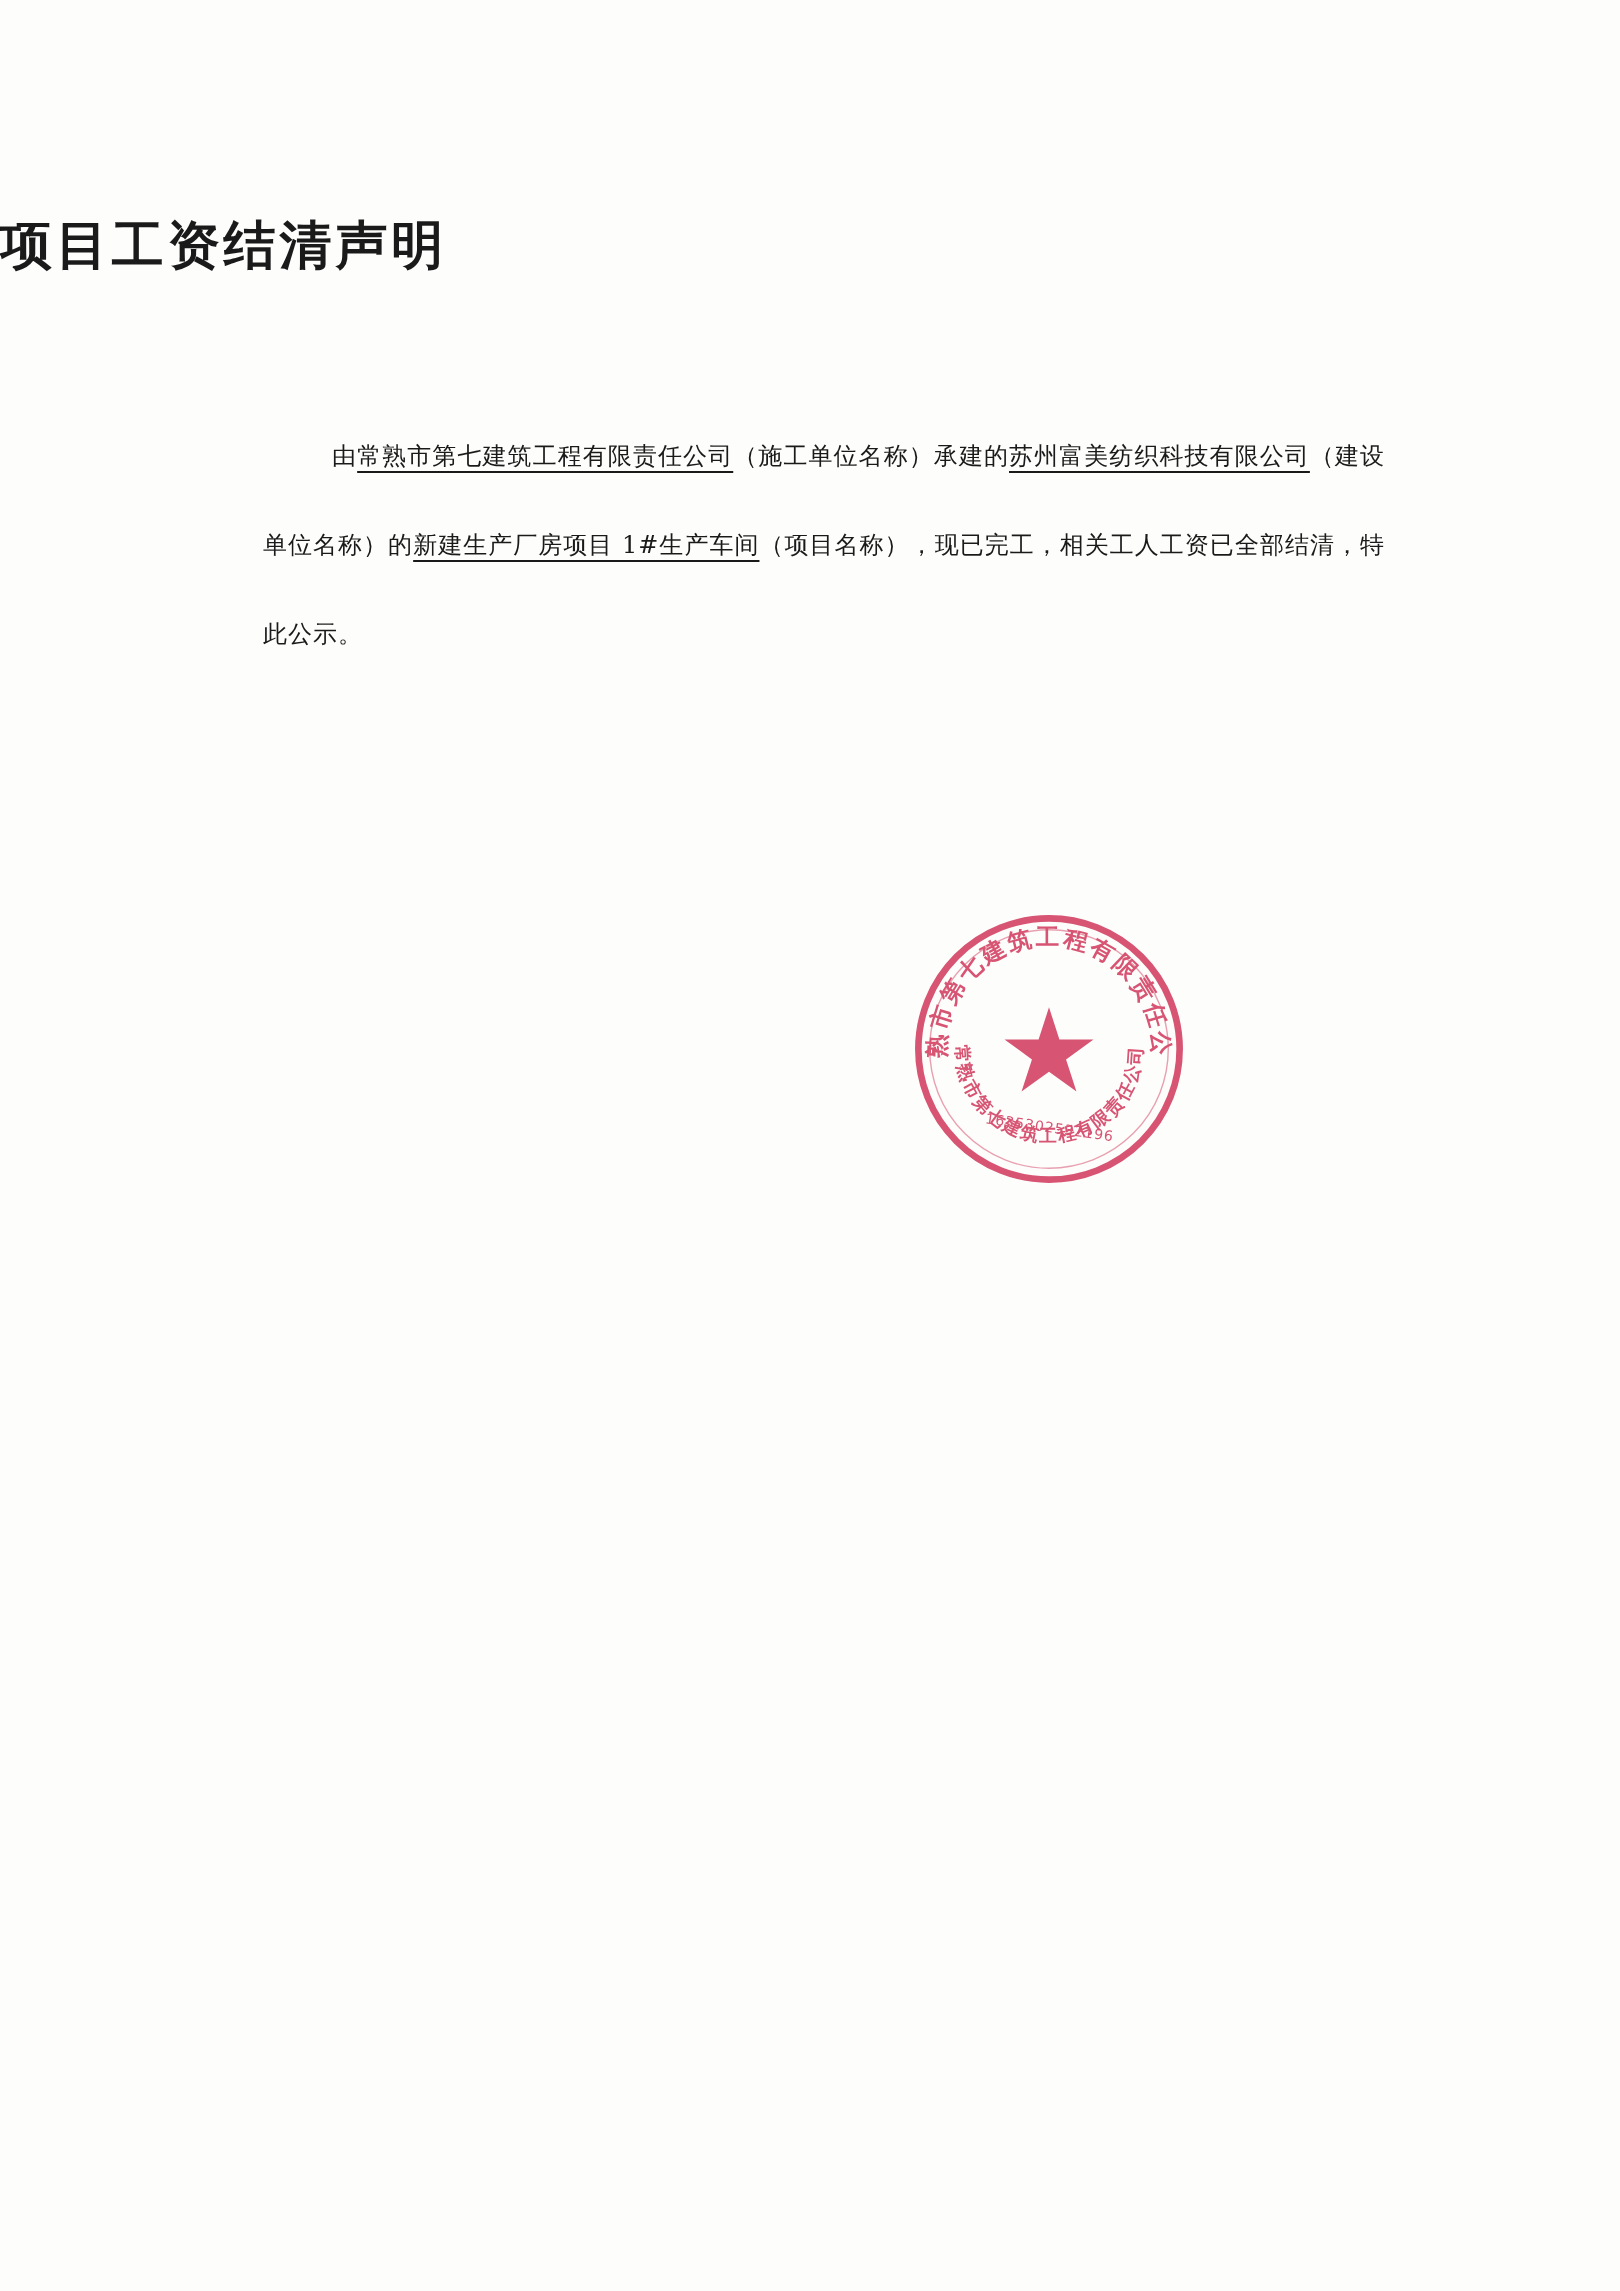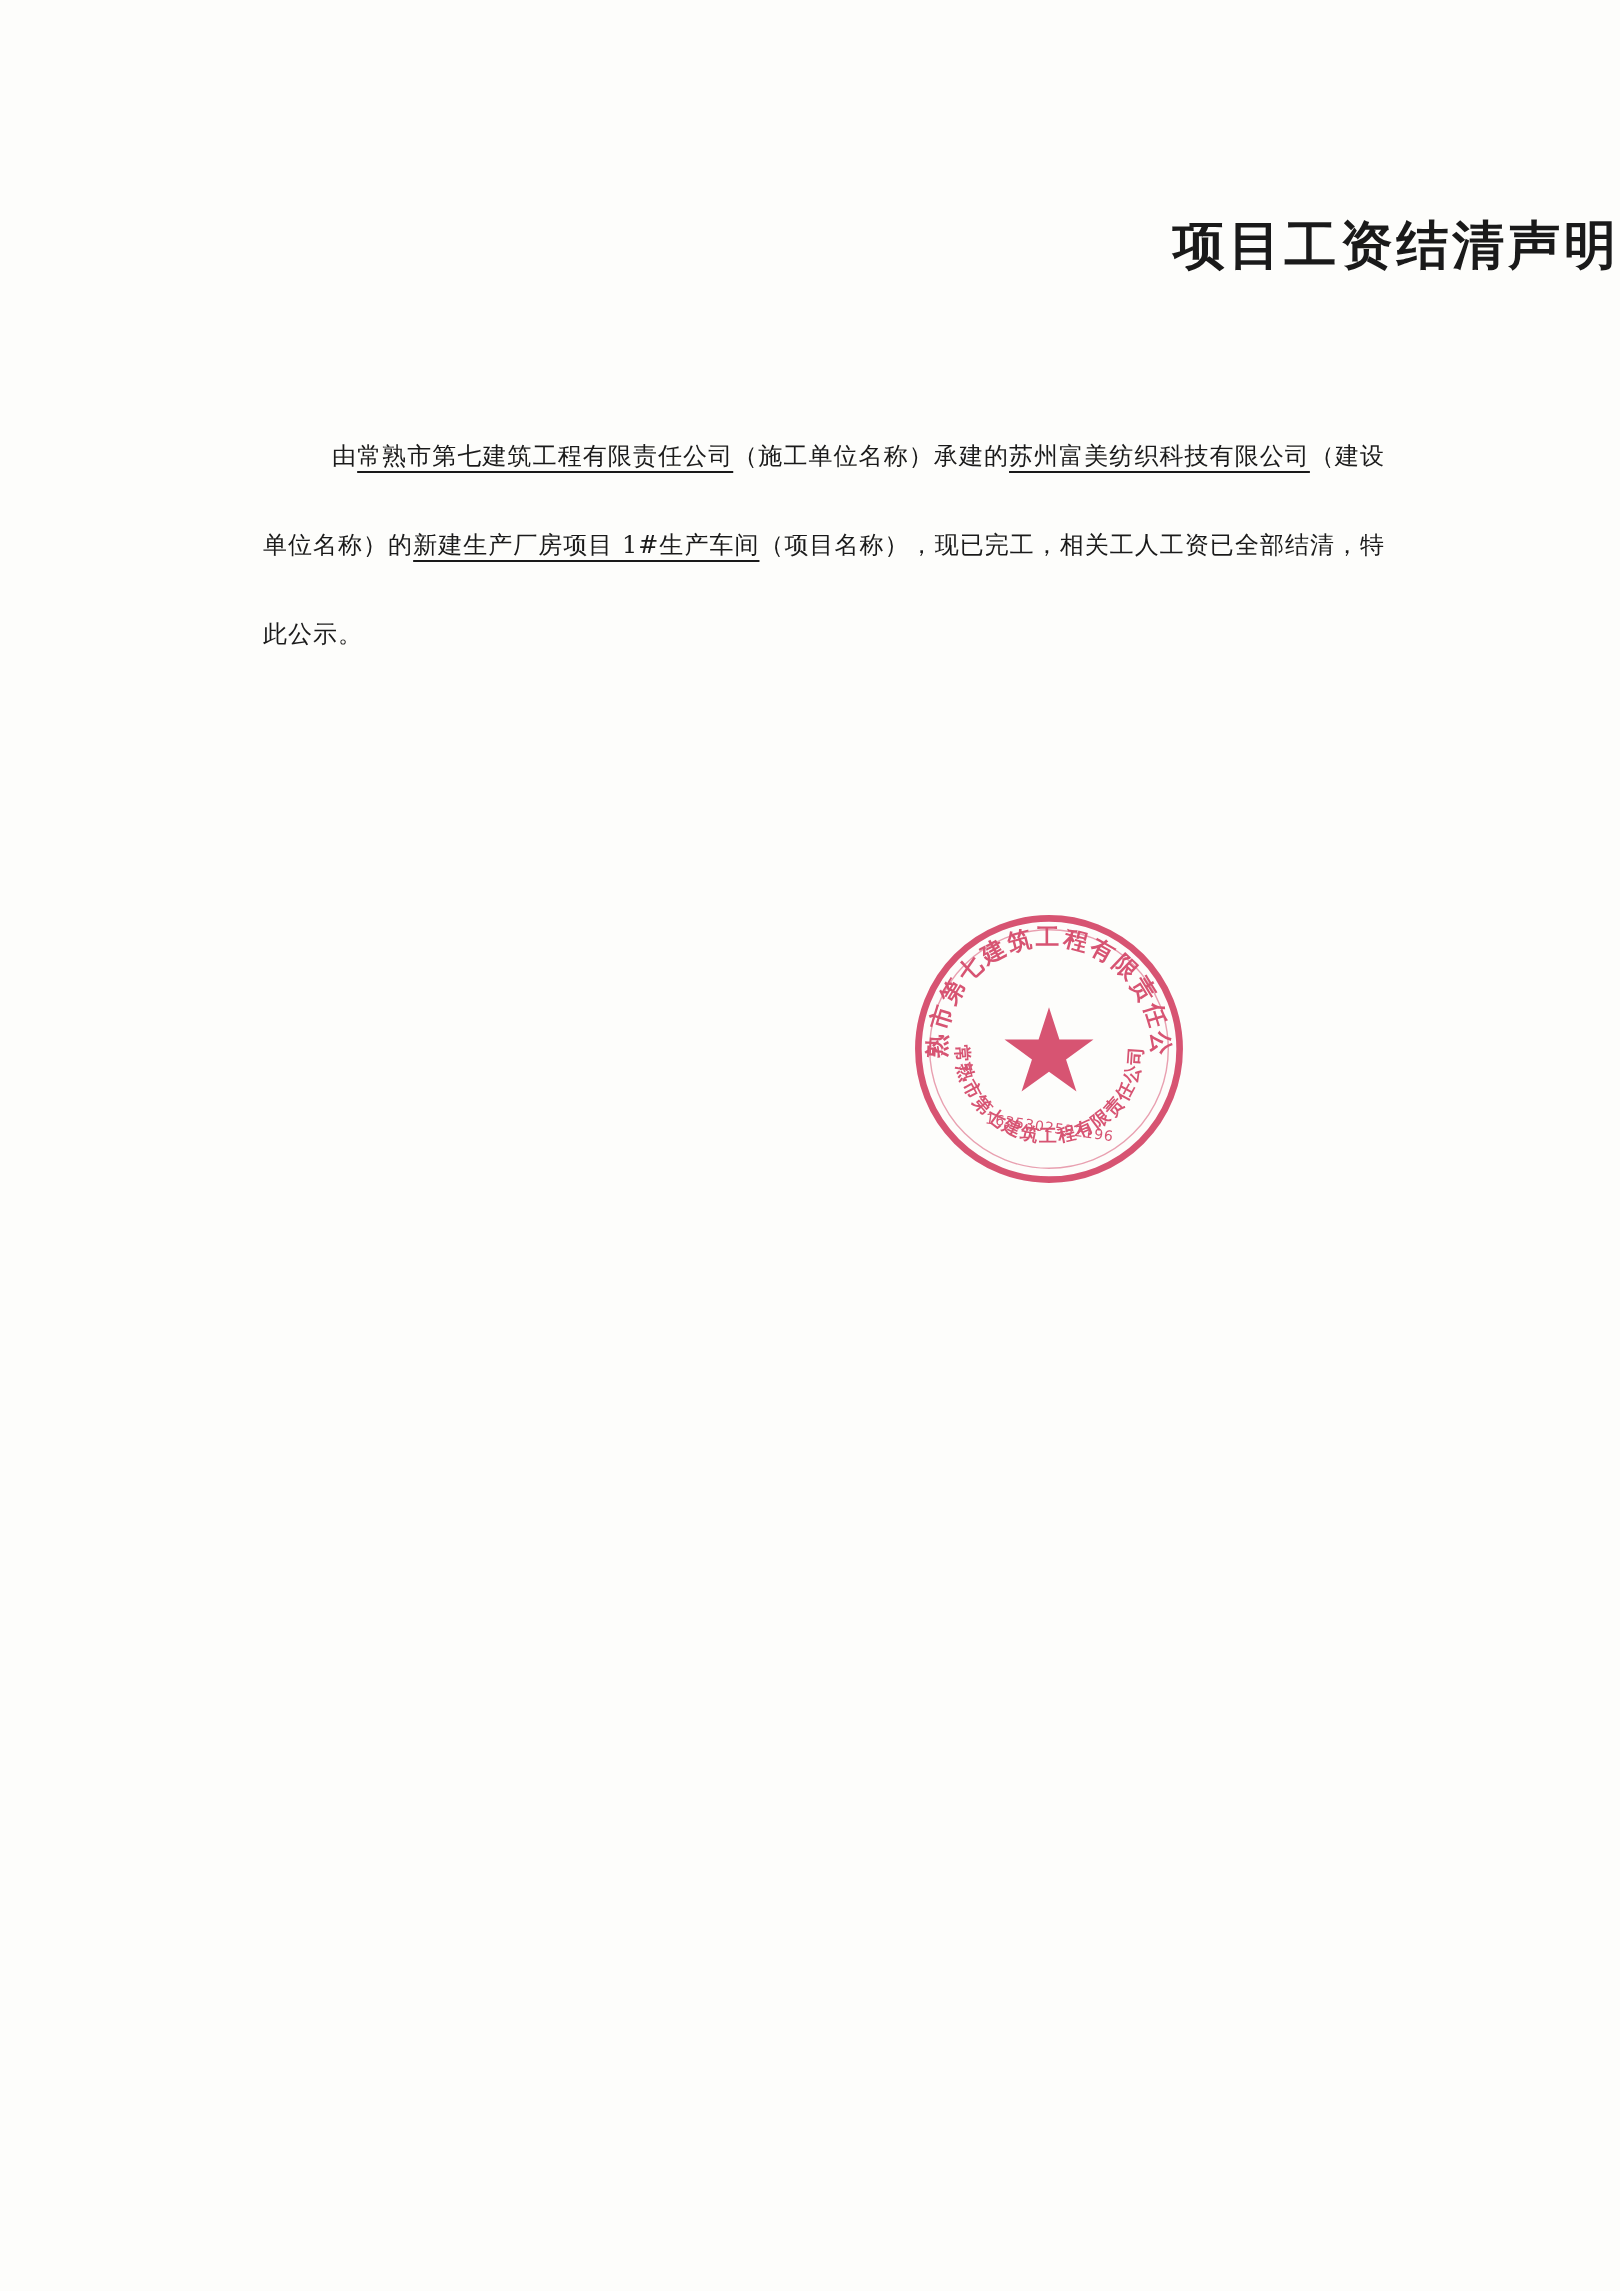--- a/index.html
+++ b/index.html
@@ -20,21 +20,21 @@
     position: absolute;
     inset: 0;
     background: #fdfdfb;
   }
 
   .doc-title {
     position: absolute;
     top: 211px;
     left: 0;
     width: 100%;
-    text-align: right;
+    text-align: left;
     font-size: 52px;
     font-weight: bold;
     letter-spacing: 3.9px;
     font-family: "DejaVu Serif", "Liberation Serif", serif;
   }
 
   .body-block {
     position: absolute;
     top: 412px;
     left: 263px;

